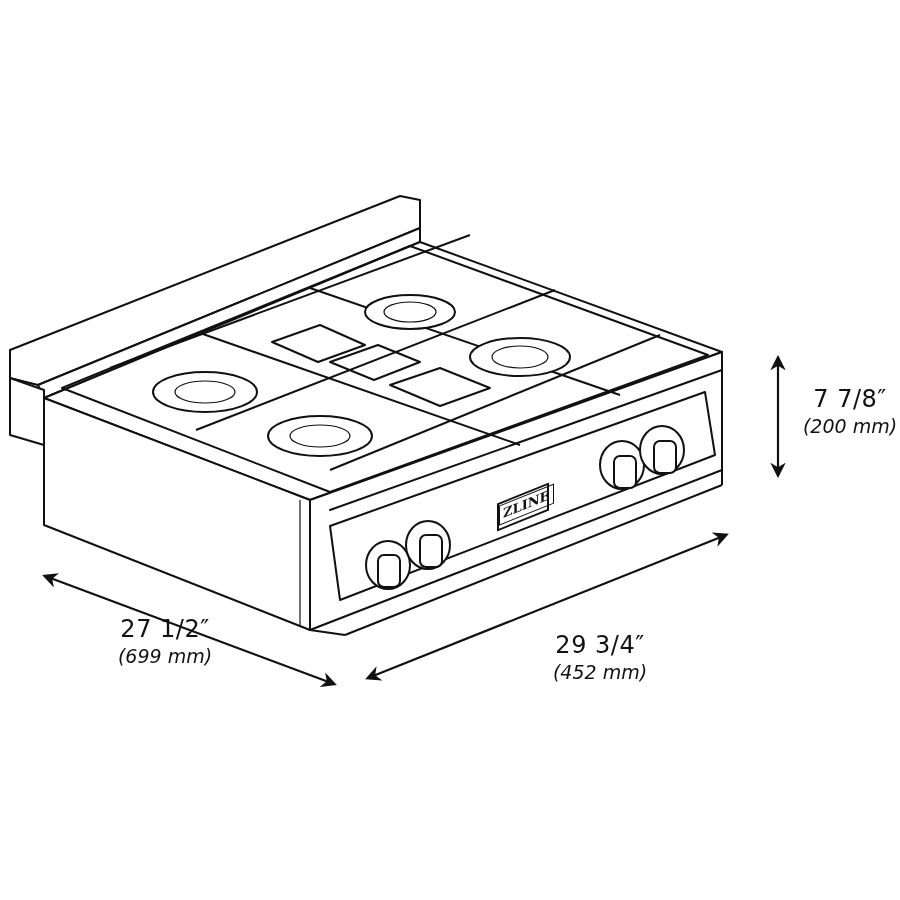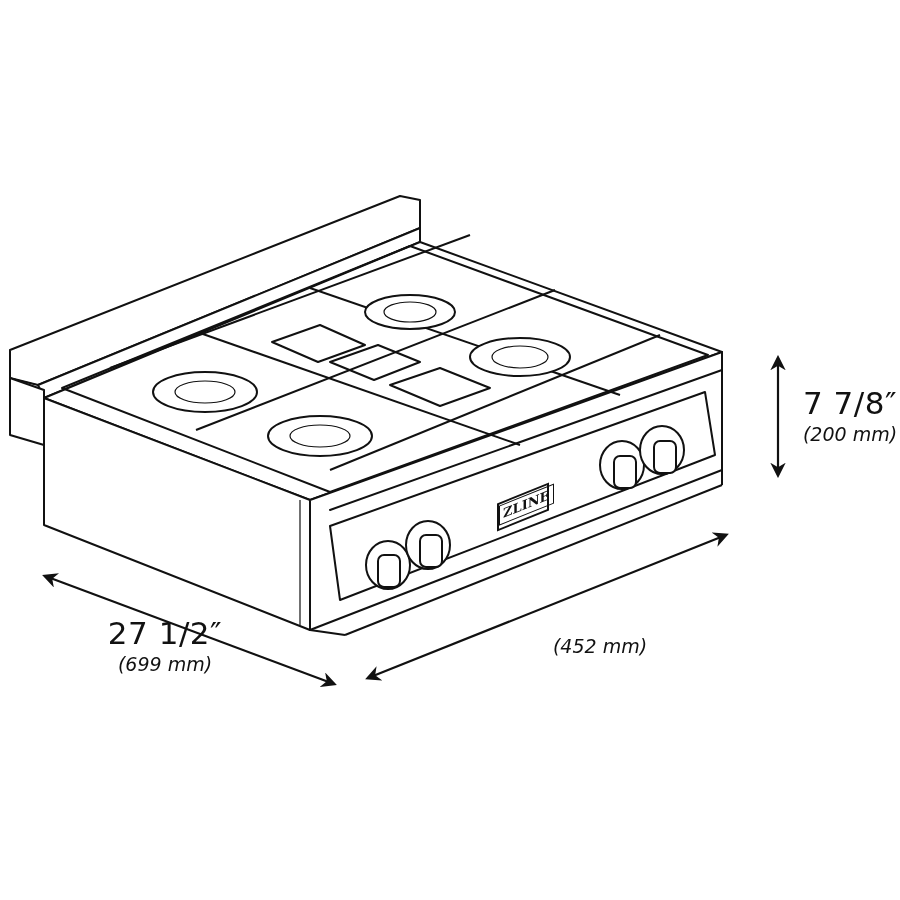--- a/index.html
+++ b/index.html
@@ -4,21 +4,21 @@
 <style>
   html, body { margin: 0; padding: 0; background: #ffffff; }
   body { width: 900px; height: 900px; position: relative; overflow: hidden;
          font-family: "DejaVu Sans", sans-serif; color: #111; }
   svg.drawing { position: absolute; left: 0; top: 0; }
   .ln { stroke: #111; stroke-width: 2; fill: #fff; stroke-linejoin: round; }
   .ln-thin { stroke: #111; stroke-width: 1.2; fill: none; }
   .ln-open { stroke: #111; stroke-width: 2; fill: none; stroke-linejoin: round; }
   .dim-line { stroke: #111; stroke-width: 2.2; fill: none; }
   .dim-label { position: absolute; text-align: center; line-height: 1.1; }
-  .dim-main { font-size: 31px; letter-spacing: 0.5px; display: block; }
+  .dim-main { font-size: 24px; letter-spacing: 0.5px; display: block; }
   .dim-sub { font-size: 19px; font-style: italic; display: block; margin-top: 4px; }
   .brand-plate { position: absolute; left: 497px; top: 493px; width: 52px; height: 28px;
                  transform: skewY(-22deg); border: 2px solid #111; box-sizing: border-box;
                  font-family: "DejaVu Serif", serif; font-size: 13px; font-weight: bold;
                  text-align: center; line-height: 22px; background:#fff; }
   .brand-plate span { display:inline-block; border:1px solid #111; padding:0 3px; line-height:18px; margin-top:1px;}
 </style>
 </head>
 <body>
 
@@ -112,14 +112,15 @@
   <span class="dim-main">7 7/8″</span>
   <span class="dim-sub">(200 mm)</span>
 </div>
 
 <div class="dim-label" style="left:95px; top:616px; width:140px;">
   <span class="dim-main">27 1/2″</span>
   <span class="dim-sub">(699 mm)</span>
 </div>
 
 <div class="dim-label" style="left:530px; top:632px; width:140px;">
+  <span class="dim-main">29 3/4″</span>
   <span class="dim-sub">(452 mm)</span>
 </div>
 
 </body></html>

